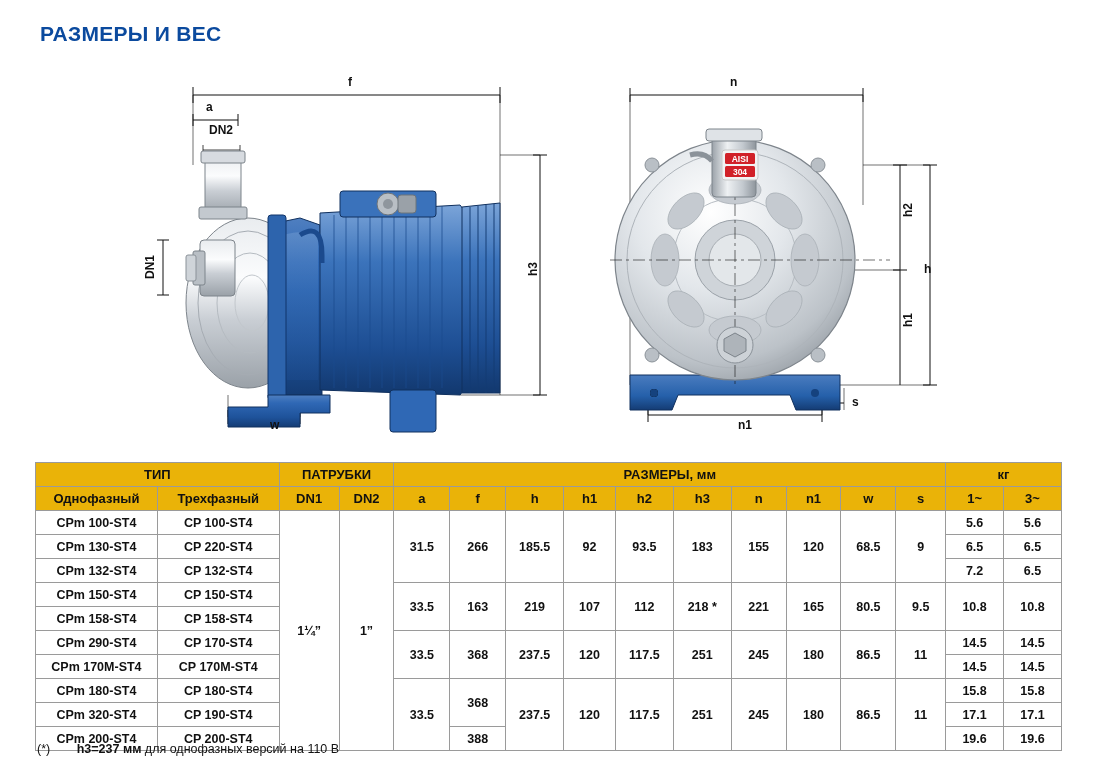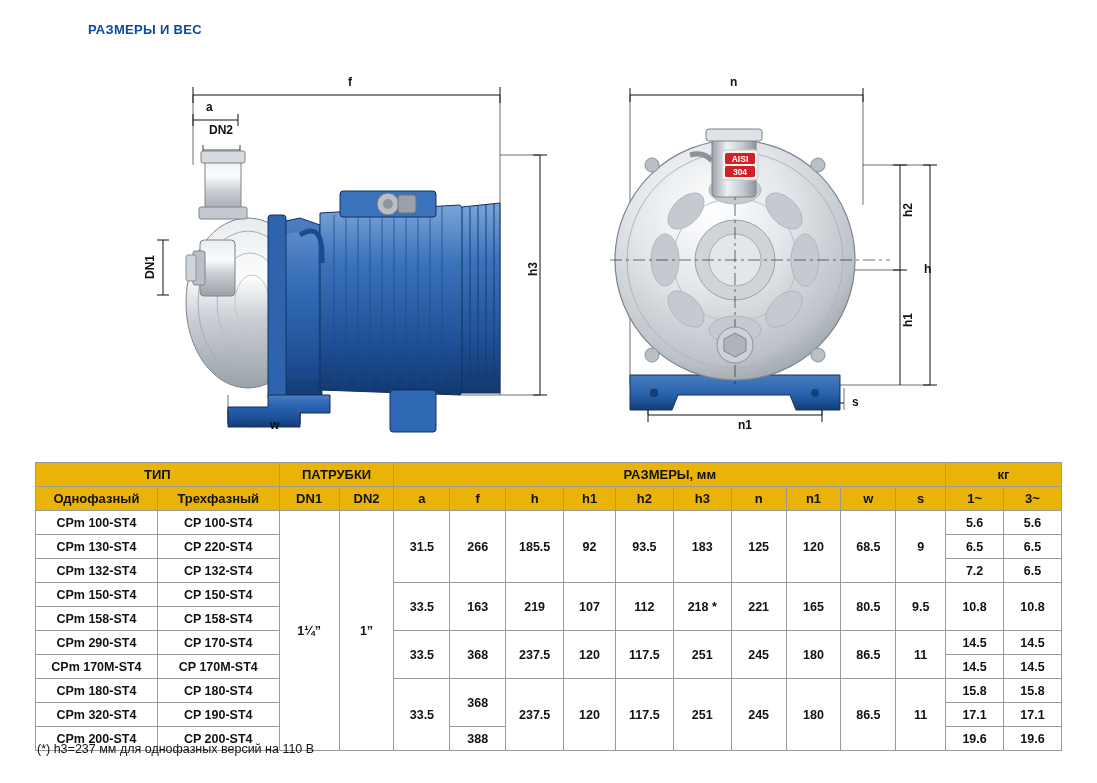--- a/index.html
+++ b/index.html
@@ -9,25 +9,24 @@
     background: #ffffff;
     font-family: "Liberation Sans", sans-serif;
     color: #1a1a1a;
   }
   .page { position: relative; width: 1097px; height: 783px; overflow: hidden; }
 
   
   .title {
     position: absolute;
     left: 40px; top: 22px;
-    font-size: 13px;
+    font-size: 21px;
     font-weight: bold;
     color: #0b4a9e;
     letter-spacing: 0.3px;
-    margin-left: 48px;
   }
 
   
   .drawings {
     position: absolute;
     left: 0; top: 55px;
     width: 1097px; height: 400px;
   }
   .dim-label {
     position: absolute;
@@ -64,21 +63,21 @@
     font-weight: bold;
     font-size: 13px;
   }
 
   .footnote {
     position: absolute;
     left: 37px; top: 742px;
     font-size: 12.5px;
     color: #111;
   }
-  .footnote b { font-weight: normal; }
+  .footnote b { font-weight: bold; margin-left: 23px; }
 </style>
 </head>
 <body>
 
 <div class="page">
 
   <div class="title">РАЗМЕРЫ И ВЕС</div>
 
   <div class="drawings">
 
@@ -359,21 +358,21 @@
           <td>CPm 100-ST4</td>
           <td>CP 100-ST4</td>
           <td rowspan="10">1¼”</td>
           <td rowspan="10">1”</td>
           <td rowspan="3">31.5</td>
           <td rowspan="3">266</td>
           <td rowspan="3">185.5</td>
           <td rowspan="3">92</td>
           <td rowspan="3">93.5</td>
           <td rowspan="3">183</td>
-          <td rowspan="3">125</td>
+          <td rowspan="3">155</td>
           <td rowspan="3">120</td>
           <td rowspan="3">68.5</td>
           <td rowspan="3">9</td>
           <td>5.6</td>
           <td>5.6</td>
         </tr>
 
         <tr>
           <td>CPm 130-ST4</td>
           <td>CP 220-ST4</td>

